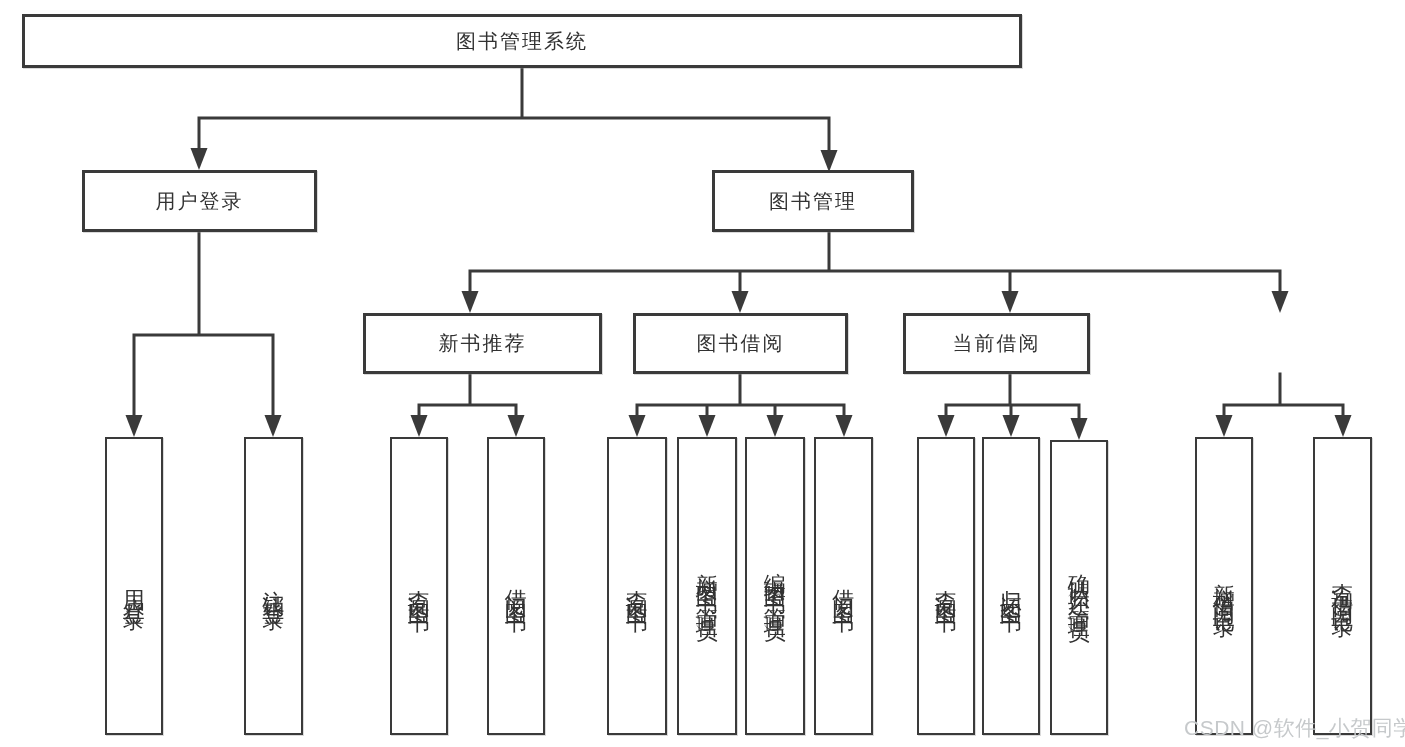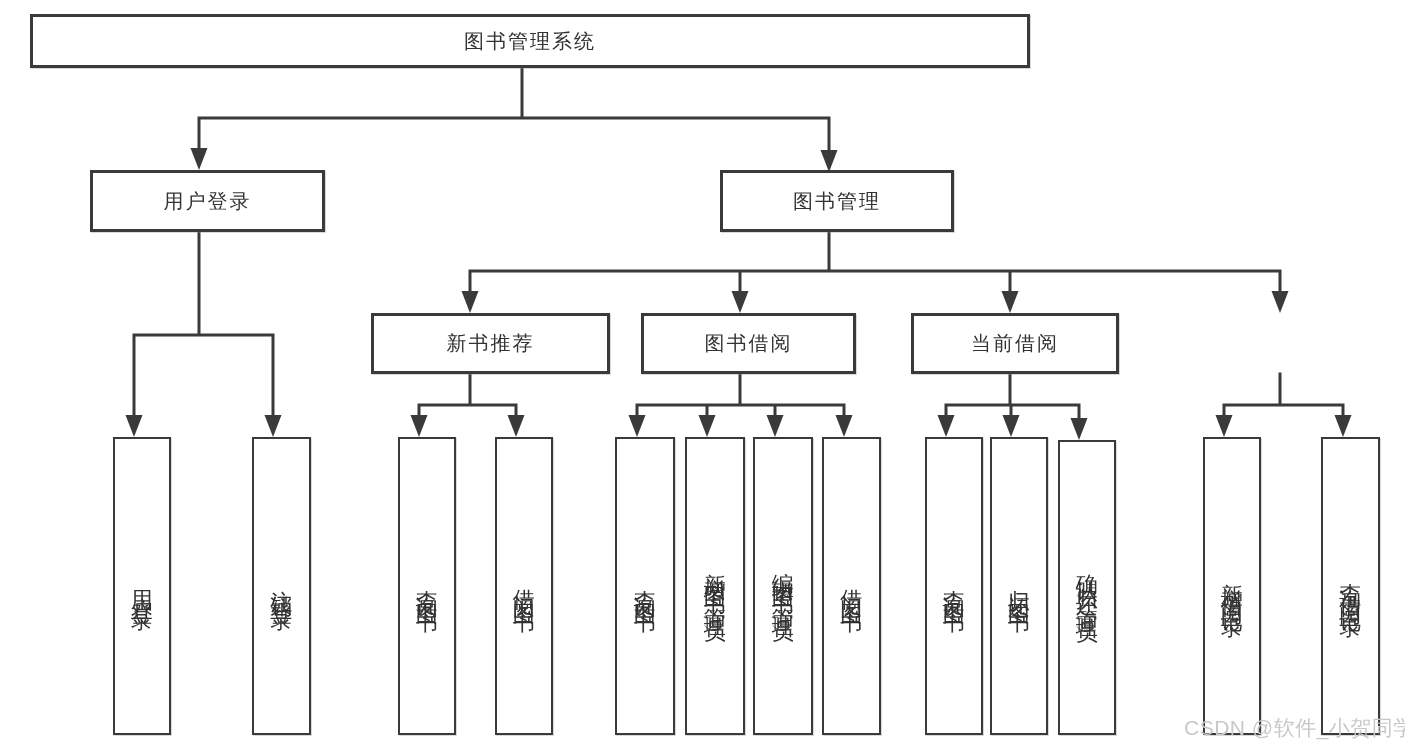--- a/index.html
+++ b/index.html
@@ -30,21 +30,20 @@
   .box {
     position: absolute;
     box-sizing: border-box;
     background: #ffffff;
     border: 3px solid #3a3a3a;
     display: flex;
     align-items: center;
     justify-content: center;
     z-index: 2;
     box-shadow: 1px 1px 0 rgba(150,150,150,0.35);
-    margin-left: 8px;
   }
   .h-node {
     font-size: 20px;
     letter-spacing: 2px;
     text-align: center;
   }
   .root-node {
     left: 22px; top: 14px; width: 1000px; height: 54px;
   }
   .leaf {
@@ -107,25 +106,25 @@
       <polygon points="1002.5,415 1019.5,415 1011,437"></polygon>
       <polygon points="1070.5,418 1087.5,418 1079,440"></polygon>
       <polygon points="1215.5,415 1232.5,415 1224,437"></polygon>
       <polygon points="1334.5,415 1351.5,415 1343,437"></polygon>
     </g>
   </svg>
 
   <div class="box h-node root-node">图书管理系统</div>
 
   <div class="box h-node" style="left:82px; top:170px; width:235px; height:62px;">用户登录</div>
-  <div class="box h-node" style="left:712px; top:170px; width:234px; height:62px;">图书管理</div>
+  <div class="box h-node" style="left:712px; top:170px; width:202px; height:62px;">图书管理</div>
 
   <div class="box h-node" style="left:363px; top:313px; width:239px; height:61px;">新书推荐</div>
   <div class="box h-node" style="left:633px; top:313px; width:215px; height:61px;">图书借阅</div>
-  <div class="box h-node" style="left:903px; top:313px; width:208px; height:61px;">当前借阅</div>
+  <div class="box h-node" style="left:903px; top:313px; width:187px; height:61px;">当前借阅</div>
 
   <div class="box leaf" style="left:105px; top:437px; width:58px; height:298px;">用户登录</div>
   <div class="box leaf" style="left:244px; top:437px; width:59px; height:298px;">注销登录</div>
 
   <div class="box leaf" style="left:390px; top:437px; width:58px; height:298px;">查询图书</div>
   <div class="box leaf" style="left:487px; top:437px; width:58px; height:298px;">借阅图书</div>
 
   <div class="box leaf" style="left:607px; top:437px; width:60px; height:298px;">查询图书</div>
   <div class="box leaf" style="left:677px; top:437px; width:60px; height:298px;">新增图书（管理员）</div>
   <div class="box leaf" style="left:745px; top:437px; width:60px; height:298px;">编辑图书（管理员）</div>

